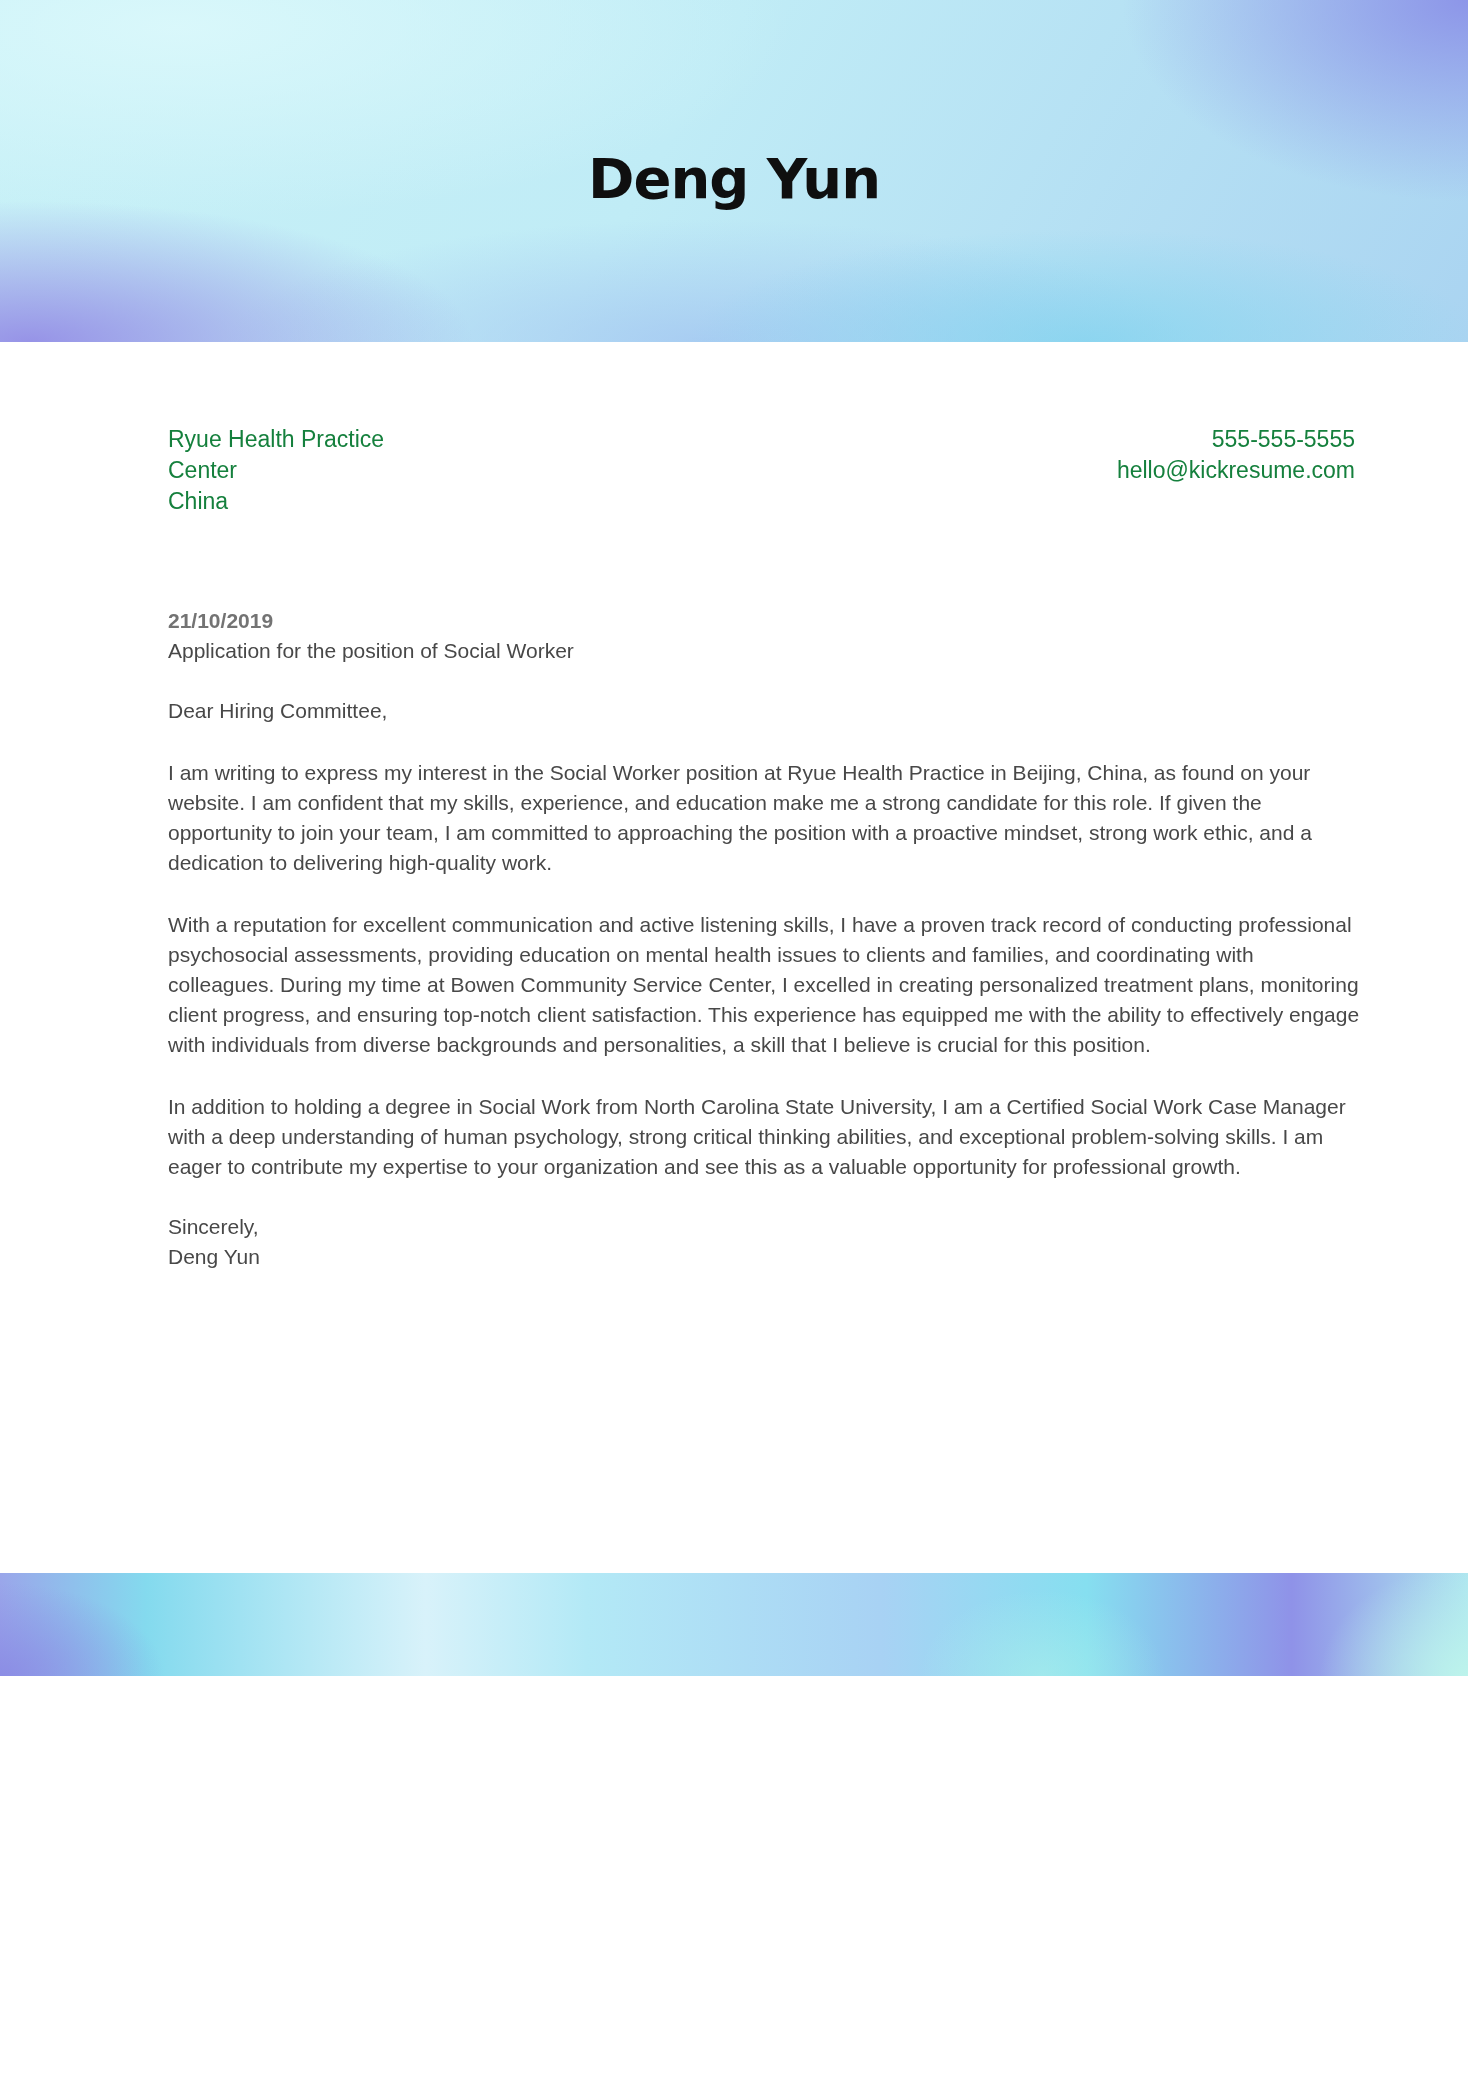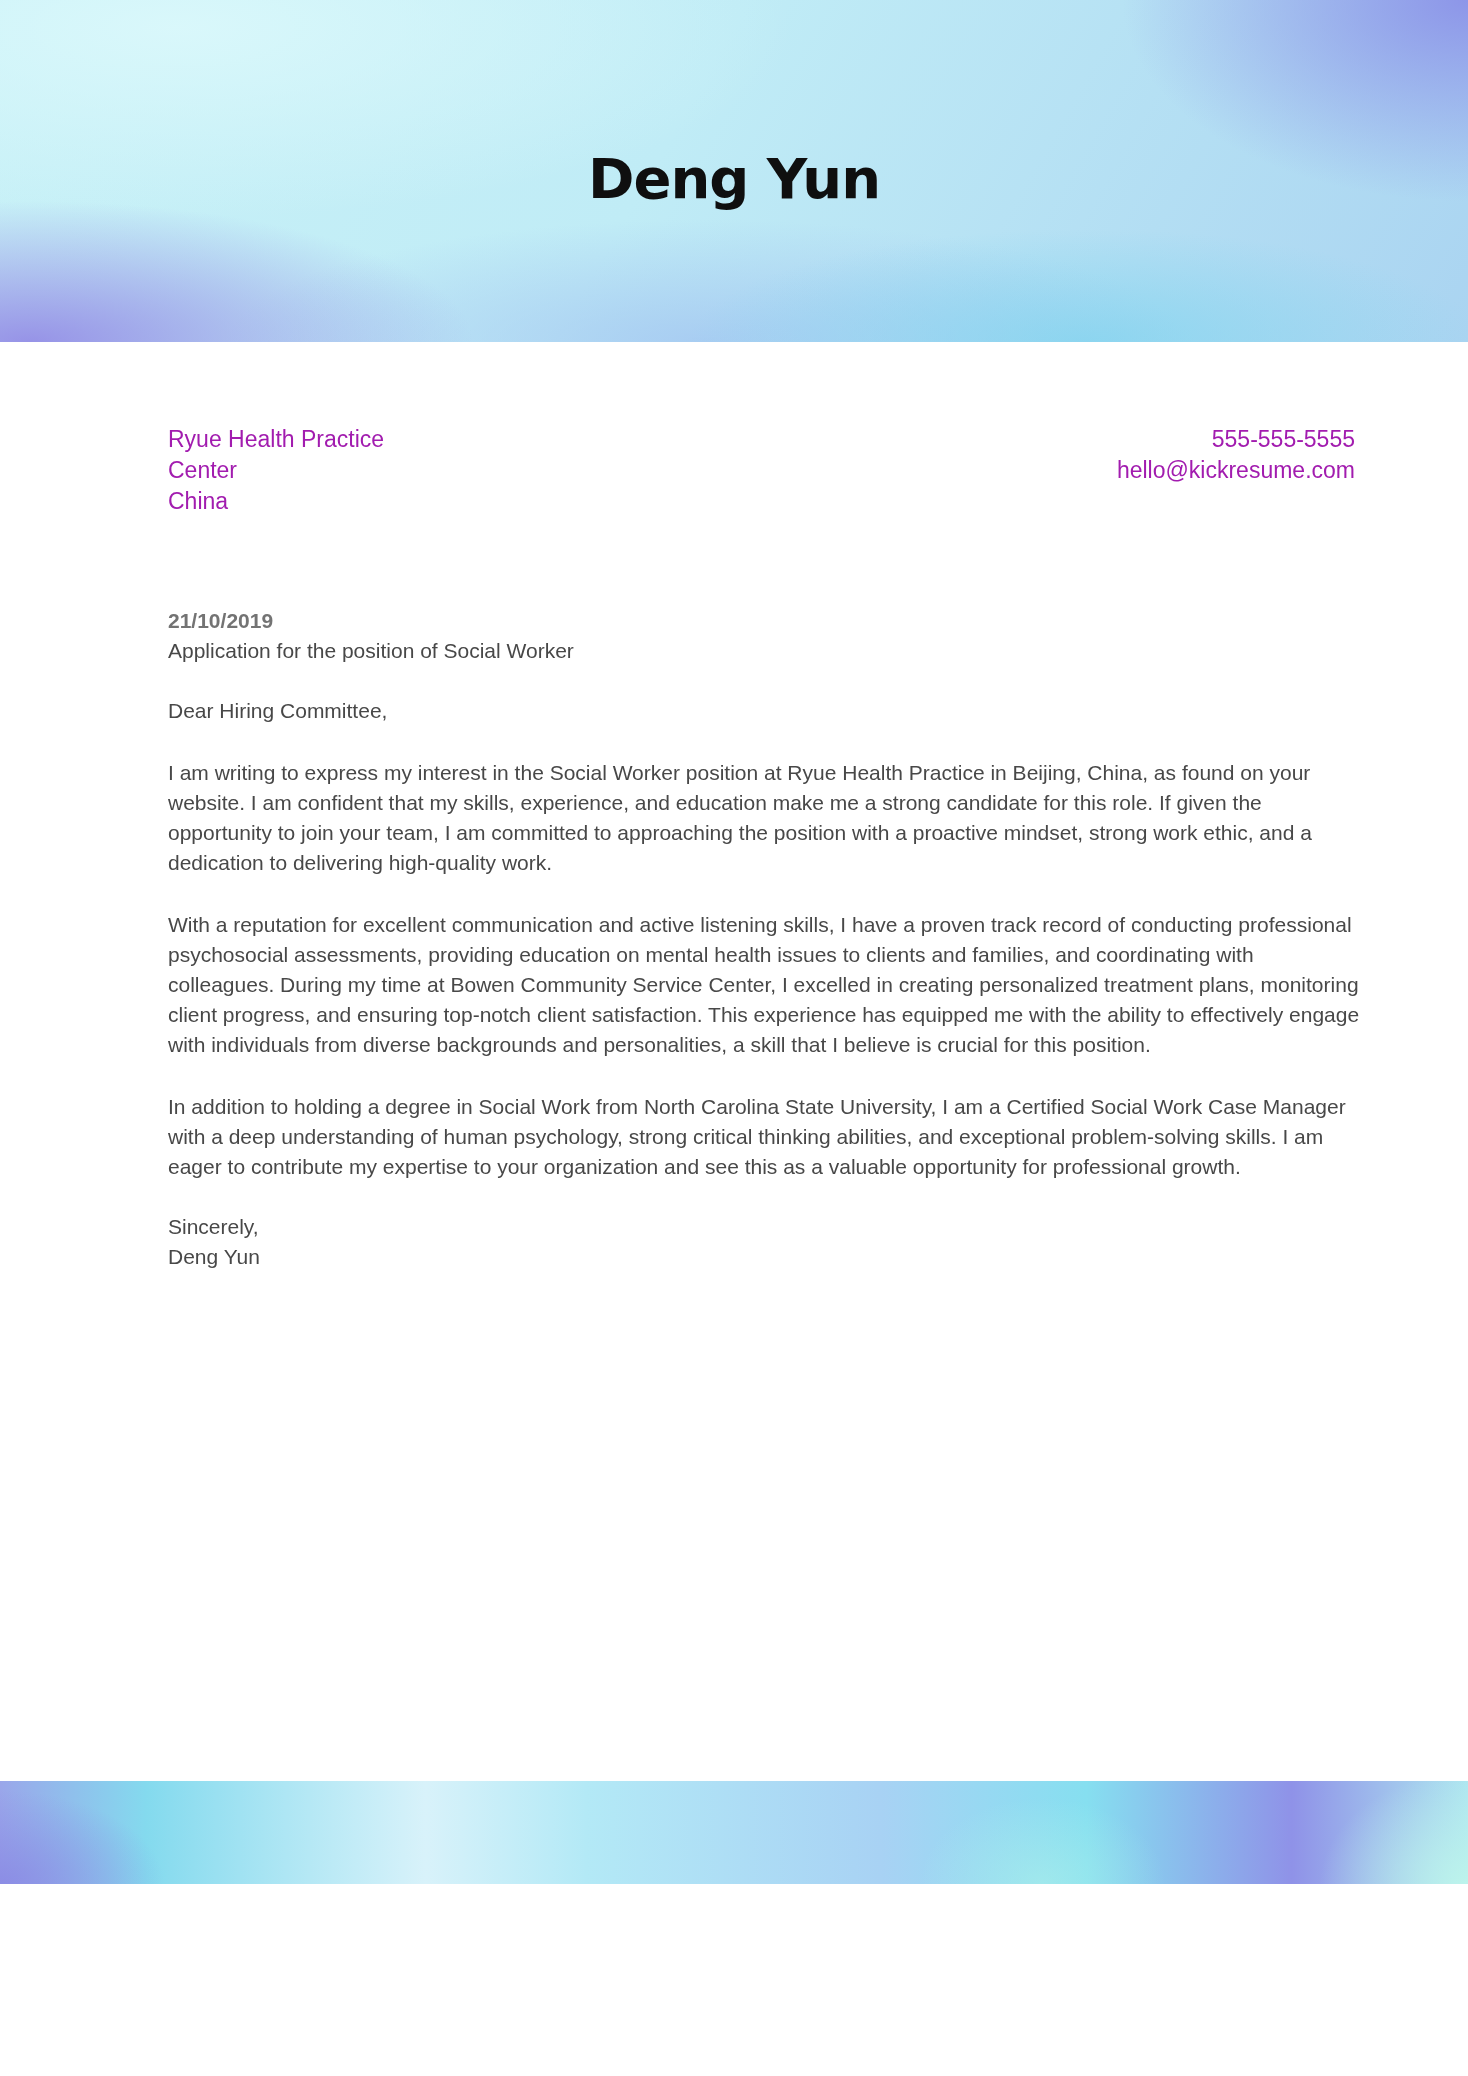--- a/index.html
+++ b/index.html
@@ -1,19 +1,19 @@
 <!DOCTYPE html>
 <html><head>
 <meta charset="utf-8">
 <style>
   html, body { margin: 0; padding: 0; background: #ffffff; }
   .page {
     position: relative;
     width: 1468px;
-    height: 1884px;
+    height: 1676px;
     background: #ffffff;
     overflow: hidden;
     font-family: "Liberation Sans", sans-serif;
   }
 
   
   .header-banner {
     position: absolute;
     top: 0; left: 0;
     width: 1468px; height: 342px;
@@ -51,21 +51,21 @@
   }
 
   .contact-row {
     position: absolute;
     top: 424px; left: 168px;
     width: 1187px;
     display: flex;
     justify-content: space-between;
     font-size: 23px;
     line-height: 31px;
-    color: #a21caf;
+    color: #15803d;
   }
   .contact-left  { text-align: left; }
   .contact-right { text-align: right; }
 
   .letter {
     position: absolute;
     top: 606px; left: 168px;
     width: 1192px;
     font-size: 21px;
     line-height: 30px;

